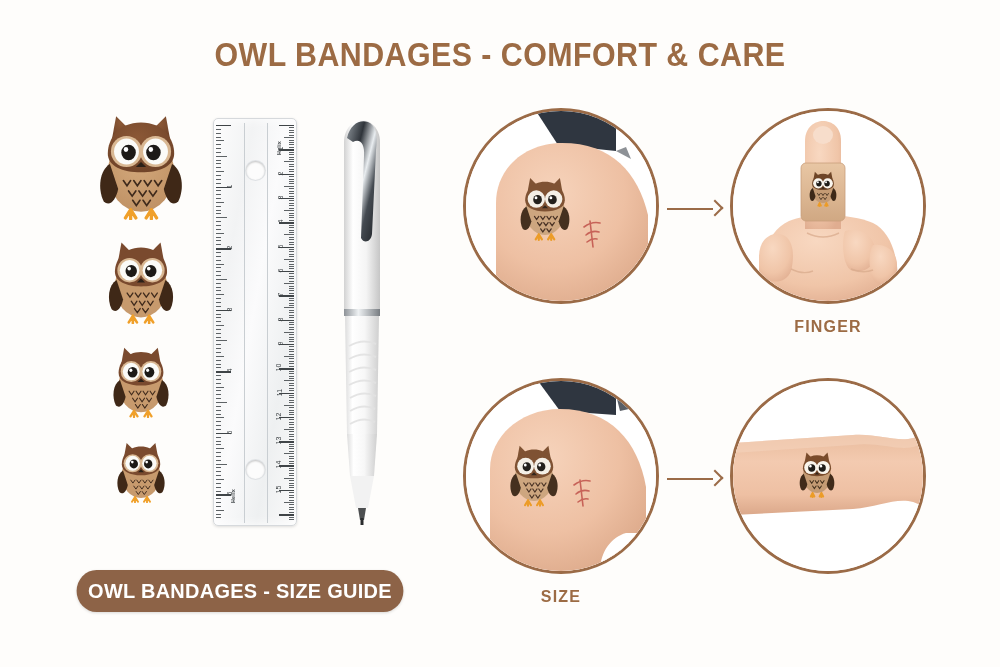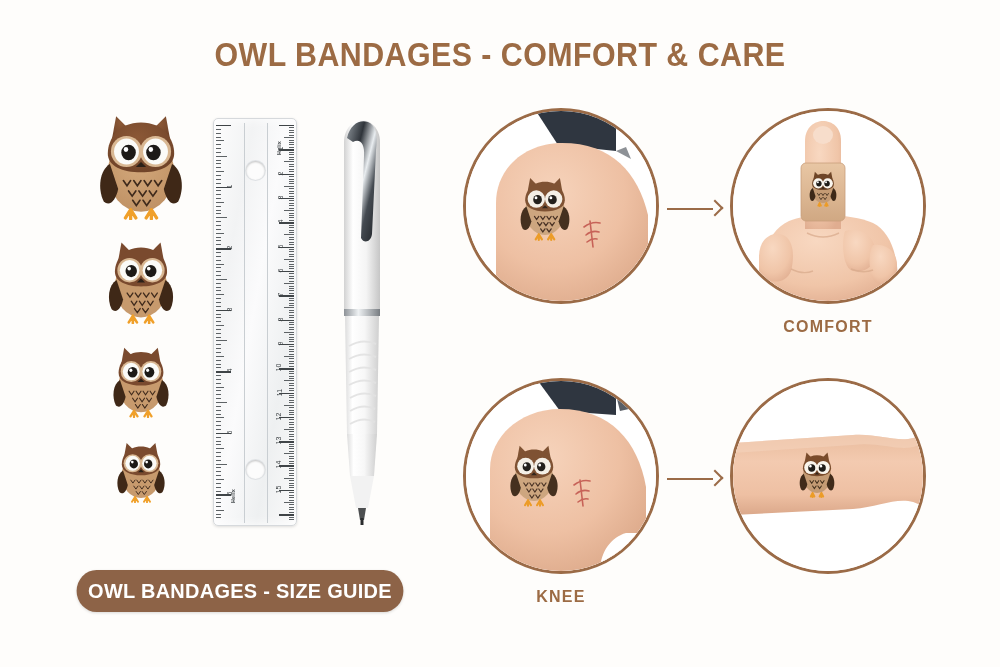--- a/index.html
+++ b/index.html
@@ -792,21 +792,21 @@
                   <path d="M52 84 l4 6 l4 -6"></path>
               </g>
               <g stroke="#ec9c28" stroke-width="5" stroke-linecap="round">
                 <path d="M40 100 l-4 8 M40 100 l0 9 M40 100 l4 8"></path>
                 <path d="M60 100 l-4 8 M60 100 l0 9 M60 100 l4 8"></path>
               </g>
             </g>
           </svg>
         </div>
       </div>
-      <div class="panel-label">COMFORT</div>
+      <div class="panel-label">FINGER</div>
     </div>
 
     <div class="panel" style="left:8px; top:278px;">
       <div class="circle-wrap">
         <div class="circle">
           <svg width="190" height="190" viewBox="0 0 190 190">
             <defs>
               <radialGradient id="skin3" cx="36%" cy="30%" r="78%">
                 <stop offset="0%" stop-color="#f6d3bb"></stop>
                 <stop offset="60%" stop-color="#eec0a3"></stop>
@@ -851,21 +851,21 @@
             </g>
             <g stroke="#c0524a" stroke-width="1.6" fill="none" stroke-linecap="round" opacity="0.85">
               <path d="M108 104 q8 -6 16 -4"></path>
               <path d="M110 113 q6 -5 13 -3"></path>
               <path d="M112 121 q5 -4 10 -3"></path>
               <path d="M114 99 l3 26"></path>
             </g>
           </svg>
         </div>
       </div>
-      <div class="panel-label">KNEE</div>
+      <div class="panel-label">SIZE</div>
     </div>
 
     <div class="arrow" style="left:212px; top:368px;">
       <div class="shaft"></div>
       <div class="head"></div>
     </div>
 
     <div class="panel" style="left:275px; top:278px;">
       <div class="circle-wrap">
         <div class="circle">

